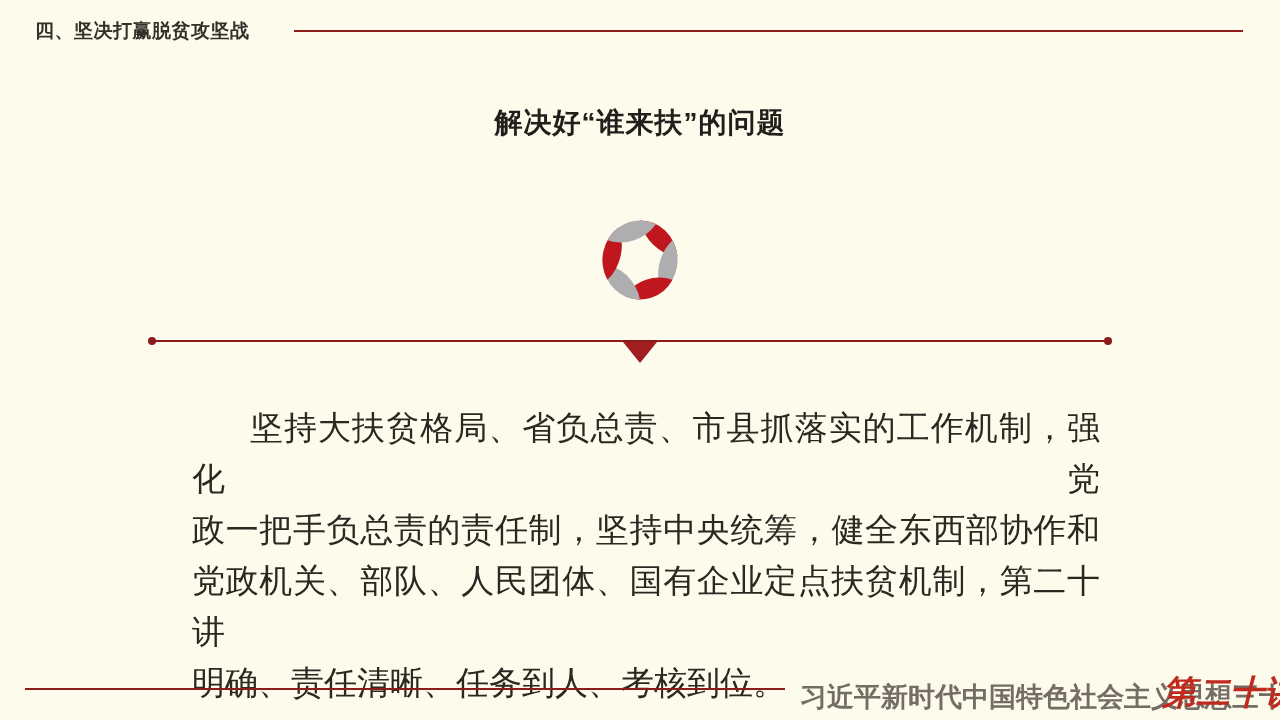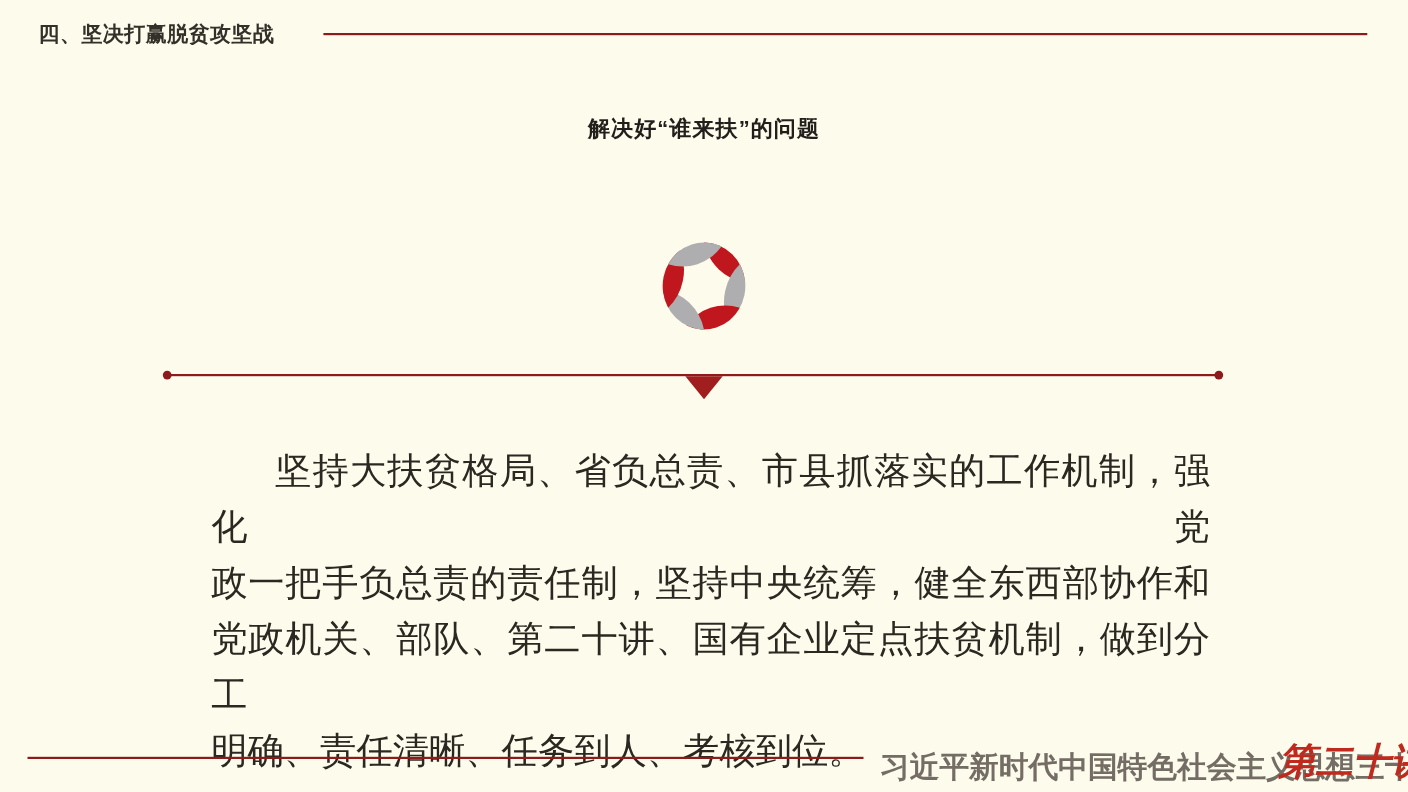--- a/index.html
+++ b/index.html
@@ -34,21 +34,21 @@
     height: 2px;
     background: #8e1b1b;
     margin-left: 44px;
   }
 
   
   .slide-title {
     position: absolute;
     left: 0; right: 0; top: 104px;
     text-align: center;
-    font-size: 20px;
+    font-size: 28px;
     font-weight: 700;
     color: #211e1b;
     letter-spacing: 1px;
   }
 
   
   .logo-wrap {
     position: absolute;
     left: 599px; top: 215px;
     width: 82px; height: 90px;
@@ -150,21 +150,21 @@
   </div>
 
   <div class="divider-dot left"></div>
   <div class="divider-line"></div>
   <div class="divider-dot right"></div>
   <div class="divider-triangle"></div>
 
   <div class="body-text">
     <div class="body-line first">坚持大扶贫格局、省负总责、市县抓落实的工作机制，强化党</div>
     <div class="body-line">政一把手负总责的责任制，坚持中央统筹，健全东西部协作和</div>
-    <div class="body-line">党政机关、部队、第二十讲、国有企业定点扶贫机制，做到分工</div>
+    <div class="body-line">党政机关、部队、人民团体、国有企业定点扶贫机制，第二十讲</div>
     <div class="body-line last">明确、责任清晰、任务到人、考核到位。</div>
   </div>
 
   <div class="footer-rule"></div>
   <div class="footer-book-title">习近平新时代中国特色社会主义思想三十讲</div>
   <div class="footer-lecture">第二十讲</div>
 
 </div>
 
 </body></html>

